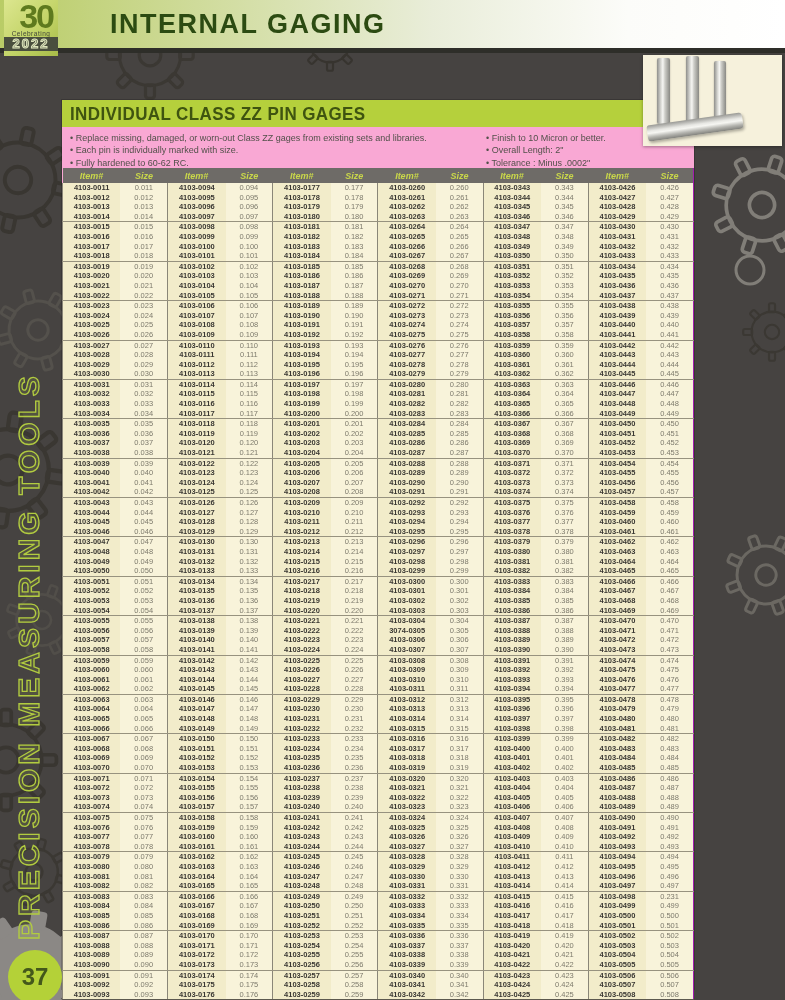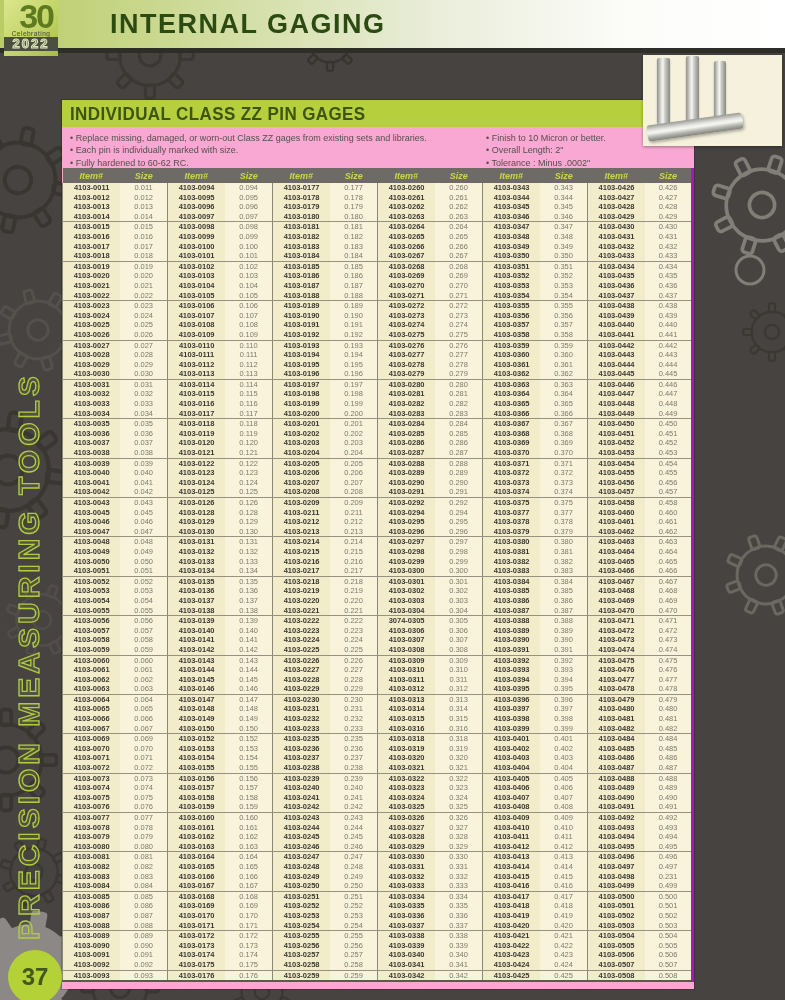--- a/index.html
+++ b/index.html
@@ -55,21 +55,21 @@
   .section-bar h2 {
     font-size:17px; font-weight:bold; color:#3f5410; letter-spacing:0.4px; transform:scaleY(1.12);
   }
   .features { display:flex; padding:5px 8px 11px 8px; height:41px; }
   .features ul { list-style:none; }
   .features-left { width:416px; }
   .features-right { flex:1; }
   .features li { font-size:9px; color:#52504a; line-height:12.3px; }
   .features li::before { content:"•  "; color:#52504a; }
   
-  table { width:100%; border-collapse:collapse; table-layout:fixed; border-right:3px solid #a21caf; }
+  table { width:100%; border-collapse:collapse; table-layout:fixed; border-right:1px solid #a21caf; }
   col.col-item { width:9.17%; }
   col.col-size { width:7.5%; }
   thead th {
     height:15px; background:#6e6b67; color:#c9d74a;
     font-size:9px; font-weight:bold; font-style:italic; text-align:center;
   }
   tbody td { height:9.6px; line-height:9.6px; padding:0; font-size:7.5px; text-align:center; }
   td.td-item { font-weight:bold; color:#3a3833; background:#f2ecca; border-left:1px solid #8a8678; }
   td.td-size { color:#7d7a6c; background:#f8f3da; }
   tbody tr:nth-child(4n) td { border-bottom:1px solid #97927f; }
@@ -661,20 +661,34 @@
           <td class="td-item">4103-0209</td>
           <td class="td-size">0.209</td>
           <td class="td-item">4103-0292</td>
           <td class="td-size">0.292</td>
           <td class="td-item">4103-0375</td>
           <td class="td-size">0.375</td>
           <td class="td-item">4103-0458</td>
           <td class="td-size">0.458</td>
         </tr>
         <tr>
+          <td class="td-item">4103-0044</td>
+          <td class="td-size">0.044</td>
+          <td class="td-item">4103-0127</td>
+          <td class="td-size">0.127</td>
+          <td class="td-item">4103-0210</td>
+          <td class="td-size">0.210</td>
+          <td class="td-item">4103-0293</td>
+          <td class="td-size">0.293</td>
+          <td class="td-item">4103-0376</td>
+          <td class="td-size">0.376</td>
+          <td class="td-item">4103-0459</td>
+          <td class="td-size">0.459</td>
+        </tr>
+        <tr>
           <td class="td-item">4103-0045</td>
           <td class="td-size">0.045</td>
           <td class="td-item">4103-0128</td>
           <td class="td-size">0.128</td>
           <td class="td-item">4103-0211</td>
           <td class="td-size">0.211</td>
           <td class="td-item">4103-0294</td>
           <td class="td-size">0.294</td>
           <td class="td-item">4103-0377</td>
           <td class="td-size">0.377</td>
@@ -981,20 +995,34 @@
           <td class="td-item">4103-0150</td>
           <td class="td-size">0.150</td>
           <td class="td-item">4103-0233</td>
           <td class="td-size">0.233</td>
           <td class="td-item">4103-0316</td>
           <td class="td-size">0.316</td>
           <td class="td-item">4103-0399</td>
           <td class="td-size">0.399</td>
           <td class="td-item">4103-0482</td>
           <td class="td-size">0.482</td>
+        </tr>
+        <tr>
+          <td class="td-item">4103-0068</td>
+          <td class="td-size">0.068</td>
+          <td class="td-item">4103-0151</td>
+          <td class="td-size">0.151</td>
+          <td class="td-item">4103-0234</td>
+          <td class="td-size">0.234</td>
+          <td class="td-item">4103-0317</td>
+          <td class="td-size">0.317</td>
+          <td class="td-item">4103-0400</td>
+          <td class="td-size">0.400</td>
+          <td class="td-item">4103-0483</td>
+          <td class="td-size">0.483</td>
         </tr>
         <tr>
           <td class="td-item">4103-0069</td>
           <td class="td-size">0.069</td>
           <td class="td-item">4103-0152</td>
           <td class="td-size">0.152</td>
           <td class="td-item">4103-0235</td>
           <td class="td-size">0.235</td>
           <td class="td-item">4103-0318</td>
           <td class="td-size">0.318</td>

